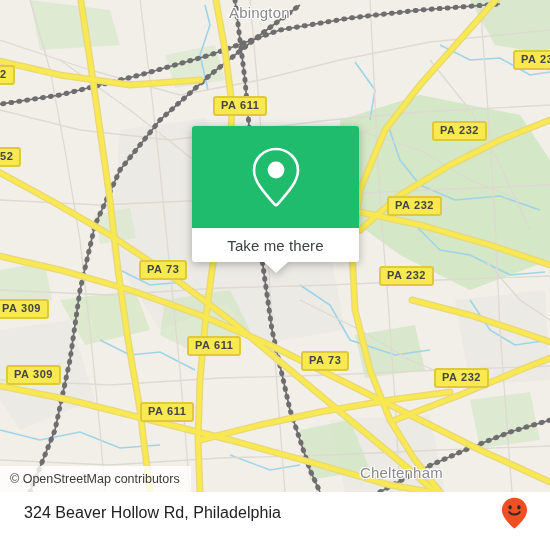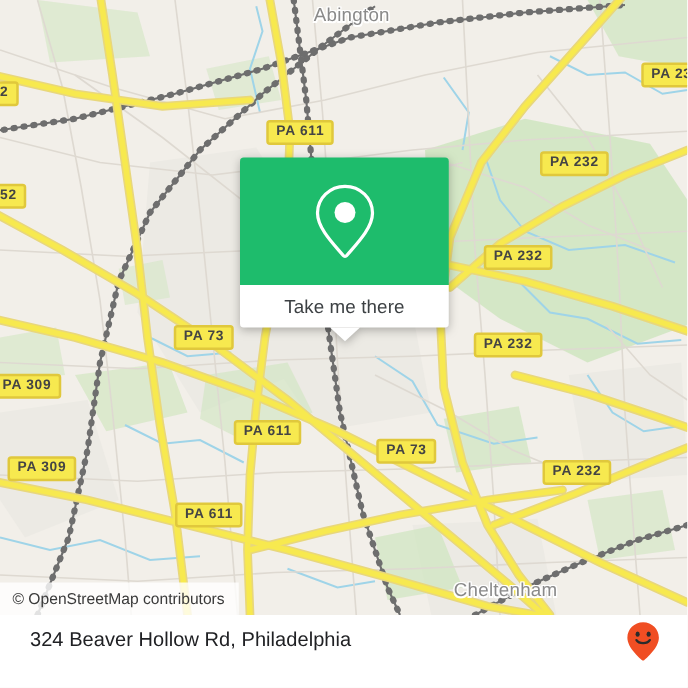--- a/index.html
+++ b/index.html
@@ -45,21 +45,20 @@
     text-shadow:
        1px  0 0 rgba(255,255,255,.95),
       -1px  0 0 rgba(255,255,255,.95),
        0  1px 0 rgba(255,255,255,.95),
        0 -1px 0 rgba(255,255,255,.95),
        1px  1px 0 rgba(255,255,255,.95),
       -1px -1px 0 rgba(255,255,255,.95),
        1px -1px 0 rgba(255,255,255,.95),
       -1px  1px 0 rgba(255,255,255,.95);
     pointer-events: none;
-    margin-left: 22px;
   }
 
   
   .shield {
     position: absolute;
     background: #f7e94f;
     border: 2px solid #e0c83c;
     border-radius: 3px;
     color: #444444;
     font-size: 11px;
@@ -270,21 +269,21 @@
         <path d="M350,210 L420,225 L490,245 L550,265"></path>
         <path d="M-5,60 L60,75 L130,85 L200,80"></path>
         <path d="M395,420 L460,395 L520,370 L550,358"></path>
         <path d="M200,440 L260,425 L320,412 L390,400 L450,392"></path>
         <path d="M412,300 L470,315 L530,335 L550,342"></path>
       </g>
     </svg>
 
     <div id="place-labels">
         <div class="map-label" style="left: 229px; top: 4px;">Abington</div>
-        <div class="map-label" style="left: 341px; top: 464px;">Cheltenham</div>
+        <div class="map-label" style="left: 360px; top: 464px;">Cheltenham</div>
       </div>
 
     <div id="road-shields">
         <div class="shield" style="left: 513px; top: 50px;">PA 23</div>
         <div class="shield" style="left: 213px; top: 96px;">PA 611</div>
         <div class="shield" style="left: 432px; top: 121px;">PA 232</div>
         <div class="shield" style="left: -8px; top: 65px;">2</div>
         <div class="shield" style="left: -8px; top: 147px;">52</div>
         <div class="shield" style="left: 387px; top: 196px;">PA 232</div>
         <div class="shield" style="left: 139px; top: 260px;">PA 73</div>

